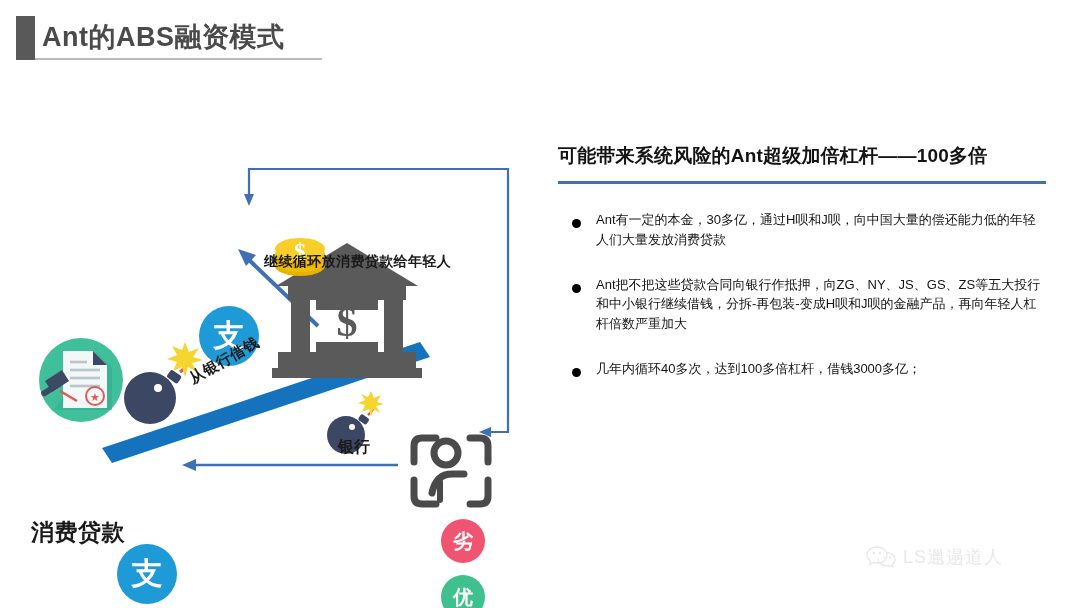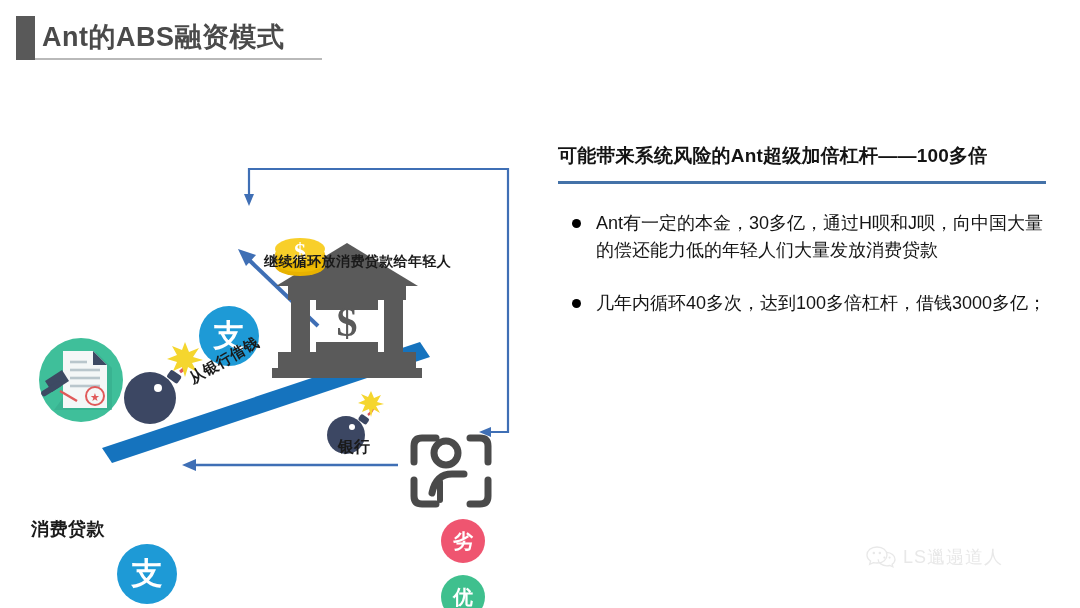--- a/index.html
+++ b/index.html
@@ -75,21 +75,21 @@
   }
   .bullet-dot {
     flex: 0 0 auto;
     width: 9px; height: 9px;
     border-radius: 50%;
     background: #000;
     margin-top: 9px;
     margin-right: 15px;
   }
   .bullet-text {
-    font-size: 18px;
+    font-size: 13px;
     line-height: 1.52;
     color: #141414;
     max-width: 452px;
   }
 
   
   .diagram {
     position: absolute;
     left: 0; top: 110px;
     width: 545px; height: 420px;
@@ -97,21 +97,21 @@
   .diagram svg { display: block; }
 
   .dlabel {
     position: absolute;
     font-weight: bold;
     color: #1a1a1a;
     white-space: nowrap;
   }
   #label-recycle { left: 264px; top: 143px; font-size: 14px; letter-spacing: 0.4px; }
   #label-bank    { left: 338px; top: 327px; font-size: 16px; }
-  #label-loan    { left: 31px;  top: 407px; font-size: 18px; letter-spacing: 0.5px; }
+  #label-loan    { left: 31px;  top: 407px; font-size: 23px; letter-spacing: 0.5px; }
   #label-borrow  {
     left: 186px; top: 262px;
     font-size: 15px;
     transform: rotate(-30deg);
     transform-origin: left top;
     letter-spacing: 0.5px;
   }
 
   
   .circ {
@@ -284,20 +284,24 @@
     <div class="panel-heading">可能带来系统风险的Ant超级加倍杠杆——100多倍</div>
     <div class="panel-rule"></div>
 
     <div class="bullets">
       <div class="bullet">
         <span class="bullet-dot"></span>
         <span class="bullet-text">Ant有一定的本金，30多亿，通过H呗和J呗，向中国大量的偿还能力低的年轻人们大量发放消费贷款</span>
       </div>
       <div class="bullet">
         <span class="bullet-dot"></span>
+        <span class="bullet-text">Ant把不把这些贷款合同向银行作抵押，向ZG、NY、JS、GS、ZS等五大投行和中小银行继续借钱，分拆-再包装-变成H呗和J呗的金融产品，再向年轻人杠杆倍数严重加大</span>
+      </div>
+      <div class="bullet">
+        <span class="bullet-dot"></span>
         <span class="bullet-text">几年内循环40多次，达到100多倍杠杆，借钱3000多亿；</span>
       </div>
     </div>
   </div>
 
   <div class="watermark">
     <svg width="30" height="25" viewBox="0 0 30 25" xmlns="http://www.w3.org/2000/svg">
       <g fill="none" stroke="#c9c9c9" stroke-width="1.3">
         <path d="M 11 3 C 5 3 1 6.6 1 11 C 1 13.4 2.4 15.6 4.6 17 L 3.6 20.4 L 7.4 18.6
                  C 8.5 18.9 9.7 19 11 19 C 17 19 21 15.4 21 11 C 21 6.6 17 3 11 3 Z"></path>

